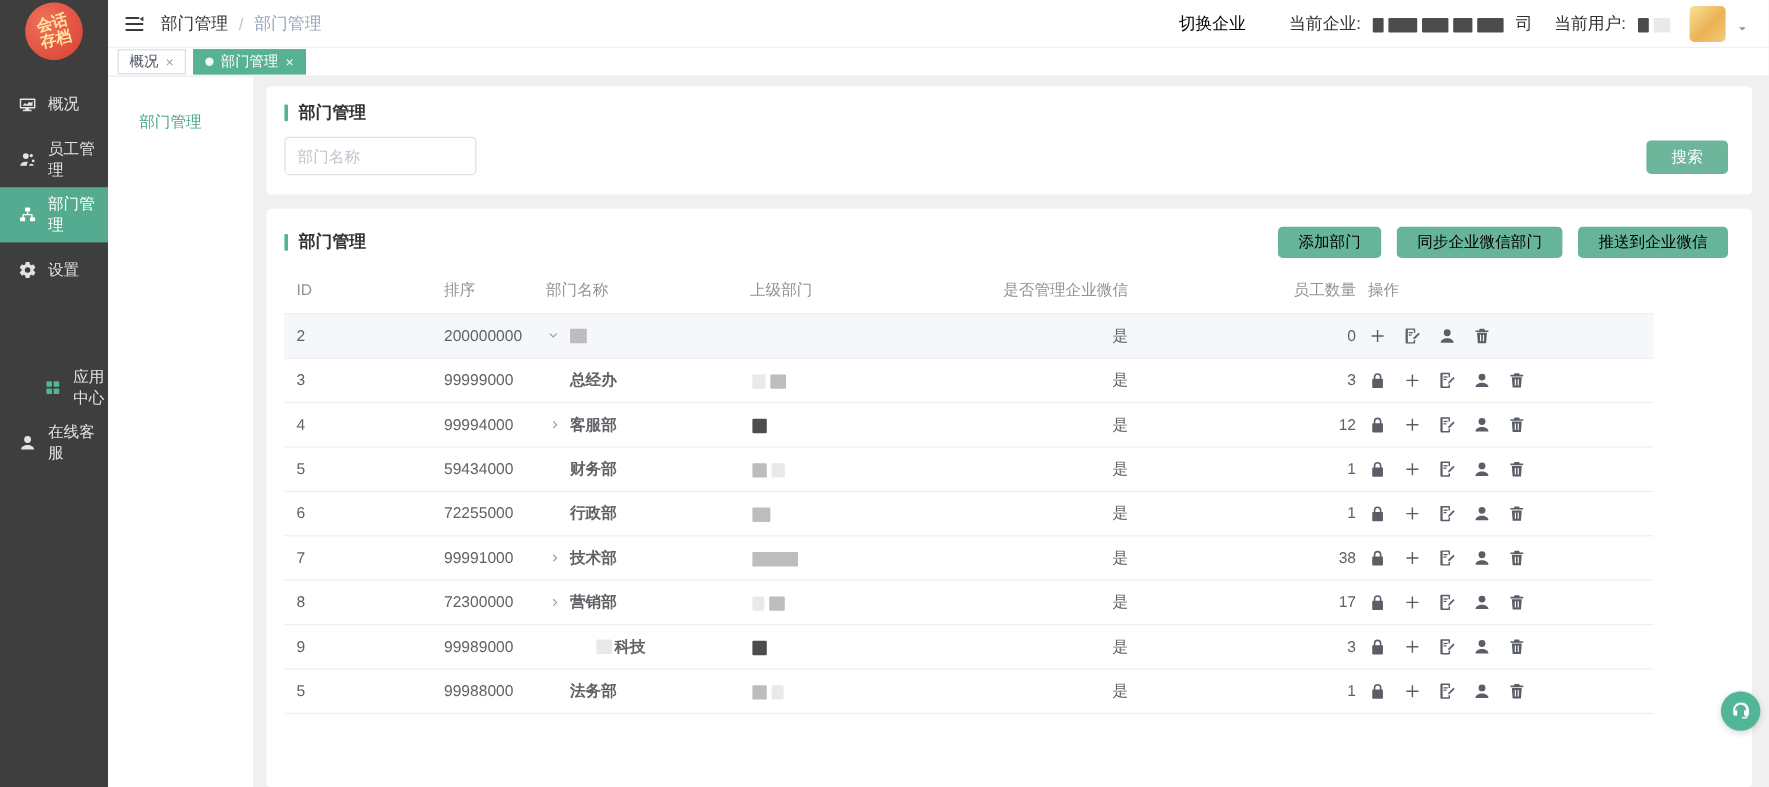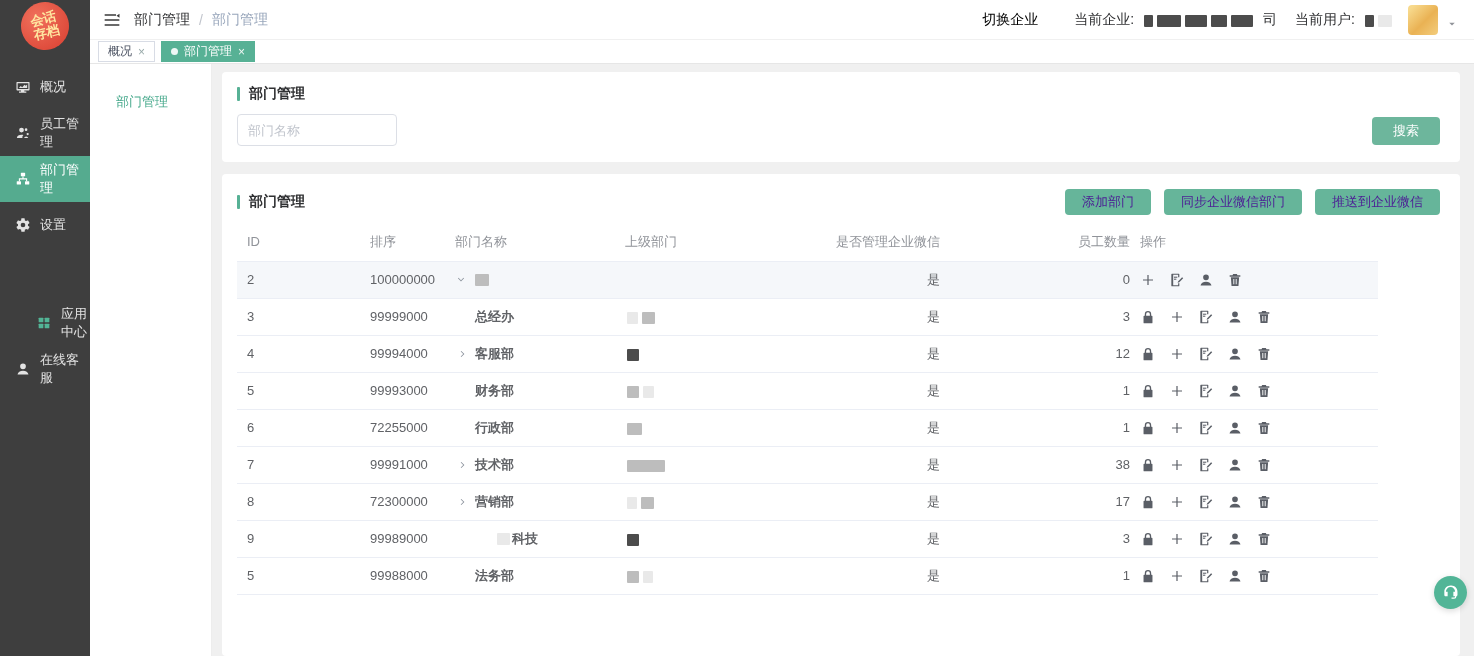--- a/index.html
+++ b/index.html
@@ -61,21 +61,21 @@
   .title-bar { width:3px; height:14px; background:#57b195; border-radius:1px; }
   .search-input { margin-top:11px; width:160px; height:32px; border:1px solid #dcdfe6; border-radius:4px;
     padding:0 10px; font-size:13px; color:#606266; outline:none; background:#fff; }
   .search-input::placeholder { color:#c0c4cc; }
   .search-btn { position:absolute; right:20px; bottom:17px; width:68px; height:28px;
     background:#6db69c; color:#fff; border:none; border-radius:4px; font-size:13px; cursor:pointer; }
 
   .table-card { margin-top:12px; flex:1; padding:15px 20px 0 15px; display:flex; flex-direction:column; min-height:0; }
   .table-card-head { display:flex; align-items:center; justify-content:space-between; }
   .table-actions { display:flex; gap:13px; }
-  .action-btn { height:26px; padding:0 17px; background:#66b59a; color:#4c1d95; border:none;
+  .action-btn { height:26px; padding:0 17px; background:#66b59a; color:#000000; border:none;
     border-radius:4px; font-size:13px; cursor:pointer; white-space:nowrap; }
 
   table.dept-table { border-collapse:collapse; table-layout:fixed; width:1141px; margin-top:8px;
     font-size:13px; color:#606266; }
   .dept-table th { font-weight:normal; color:#909399; text-align:left; height:38px;
     padding-left:10px; border-bottom:1px solid #ebeef5; }
   .dept-table th.center, .dept-table td.center { text-align:right; padding-left:0; }
   .dept-table td { height:37px; border-bottom:1px solid #ebeef5; padding-left:10px; }
   .dept-table tr.highlighted td { background:#f5f7fa; }
   .name-flex { display:flex; align-items:center;font-weight:bold; }
@@ -249,21 +249,21 @@
                   <th>部门名称</th>
                   <th>上级部门</th>
                   <th class="center">是否管理企业微信</th>
                   <th class="center">员工数量</th>
                   <th>操作</th>
                 </tr>
               </thead>
             <tbody id="dept-tbody">
                 <tr class="highlighted">
                   <td>2</td>
-                  <td>100000000</td>
+                  <td>200000000</td>
                   <td>
                     <span class="name-flex">
                       <span class="tree-spacer" style="width: 0px;"></span>
                       <span class="tree-toggle">
                         <svg viewBox="0 0 24 24" xmlns="http://www.w3.org/2000/svg">
                           <path d="M5.8 8.6l1.2-1.2 5 5 5-5 1.2 1.2-6.2 6.2z"></path>
                         </svg>
                       </span>
                       <span class="redact medium" style="width: 14px;"></span>
                     </span>
@@ -392,21 +392,21 @@
                         <svg viewBox="0 0 24 24" xmlns="http://www.w3.org/2000/svg">
                           <path d="M9.2 3h5.6l.9 2H20v2H4V5h4.3l.9-2z"></path>
                           <path fill-rule="evenodd" clip-rule="evenodd" d="M5.8 8h12.4l-1 13H6.8l-1-13zm3.7 2.5h1.4v8H9.5v-8zm3.6 0h1.4v8h-1.4v-8z"></path>
                         </svg>
                       </span>
                     </span>
                   </td>
                 </tr>
                 <tr>
                   <td>5</td>
-                  <td>99993000</td>
+                  <td>59434000</td>
                   <td>
                     <span class="name-flex">
                       <span class="tree-spacer" style="width: 20px;"></span>
                       <span>财务部</span>
                     </span>
                   </td>
                   <td><span class="redact medium" style="width: 12px;"></span><span class="redact light" style="width: 11px;"></span></td>
                   <td class="center">是</td>
                   <td class="center">1</td>
                   <td>

